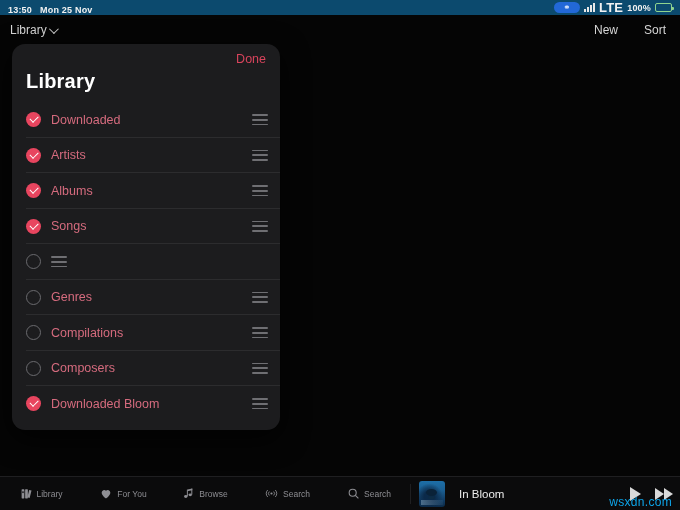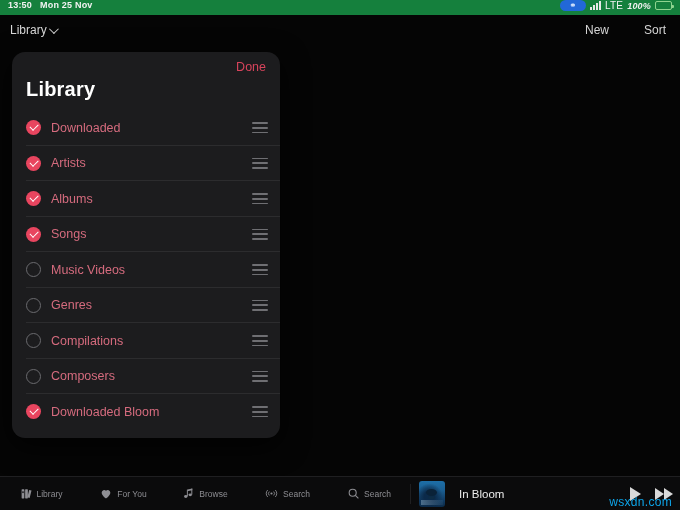--- a/index.html
+++ b/index.html
@@ -11,47 +11,47 @@
   }
   #screen{
     position:relative;
     width:680px; height:510px;
     background:#050505;
   }
 
   
   .statusbar{
     position:absolute; top:0; left:0; width:680px; height:15px;
-    display:flex; align-items:flex-start;
+    display:flex; align-items:flex-end;
     padding:0 8px;
     color:#f2f2f2;
     font-size:9px; font-weight:bold;
     letter-spacing:.2px;
-    background:#15803d;
+    background:#0c4a6e;
   }
   .sb-time{ margin-right:8px; }
   .sb-date{ }
   .sb-right{
     margin-left:auto;
     display:flex; align-items:center; gap:4px;
   }
   .rec-pill{
     width:26px; height:11px; border-radius:6px;
     background:#2268d8;
     display:flex; align-items:center; justify-content:center;
     color:#cfe0fb; font-size:8px; line-height:1;
   }
   .sb-bars{ display:flex; align-items:flex-end; gap:1px; height:9px; }
   .sb-bars i{ display:block; width:2px; background:#e8e8e8; }
   .sb-bars i:nth-child(1){ height:3px; }
   .sb-bars i:nth-child(2){ height:5px; }
   .sb-bars i:nth-child(3){ height:7px; }
   .sb-bars i:nth-child(4){ height:9px; }
-  .sb-lte{ font-size:10px; font-weight:normal; }
-  .sb-batt{ font-size:9px; font-weight:bold;font-style:italic; }
+  .sb-lte{ font-size:13px; font-weight:bold; }
+  .sb-batt{ font-size:9px; font-weight:bold; }
   .batt-shell{
     width:17px; height:9px; border:1px solid #8fd48f; border-radius:2px;
     position:relative; padding:1px;
   }
   .batt-shell:after{
     content:""; position:absolute; right:-3px; top:2.5px;
     width:2px; height:3px; background:#8fd48f; border-radius:0 1px 1px 0;
   }
   .batt-fill{ height:100%; width:100%; background:#4caf50; border-radius:1px; }
 
@@ -69,25 +69,25 @@
     display:inline-block;
     width:7px; height:7px;
     border-right:1.4px solid #cfcfcf;
     border-bottom:1.4px solid #cfcfcf;
     transform:rotate(45deg) translateY(-2px);
   }
   .nav-right{
     position:absolute; right:14px;
     display:flex; align-items:center; gap:26px;
   }
-  .nav-btn{ color:#d6d6d6; font-size:12px;margin-left:9px; }
+  .nav-btn{ color:#d6d6d6; font-size:12px; }
 
   
   .panel{
-    position:absolute; left:12px; top:52px;
+    position:absolute; left:12px; top:44px;
     width:268px; height:386px;
     background:#1c1c1e;
     border-radius:13px;
     box-shadow:0 8px 28px rgba(0,0,0,.85);
     overflow:hidden;
   }
   .panel-top{
     position:relative;
     height:58px;
   }
@@ -297,21 +297,20 @@
           <span class="cb on"></span>
           <span class="row-label">Songs</span>
           <span class="handle">
             <i></i>
             <i></i>
             <i></i>
           </span>
         </div>
         <div class="row">
           <span class="cb off"></span>
-          <span class="row-label">Music Videos</span>
           <span class="handle">
             <i></i>
             <i></i>
             <i></i>
           </span>
         </div>
         <div class="row">
           <span class="cb off"></span>
           <span class="row-label">Genres</span>
           <span class="handle">

